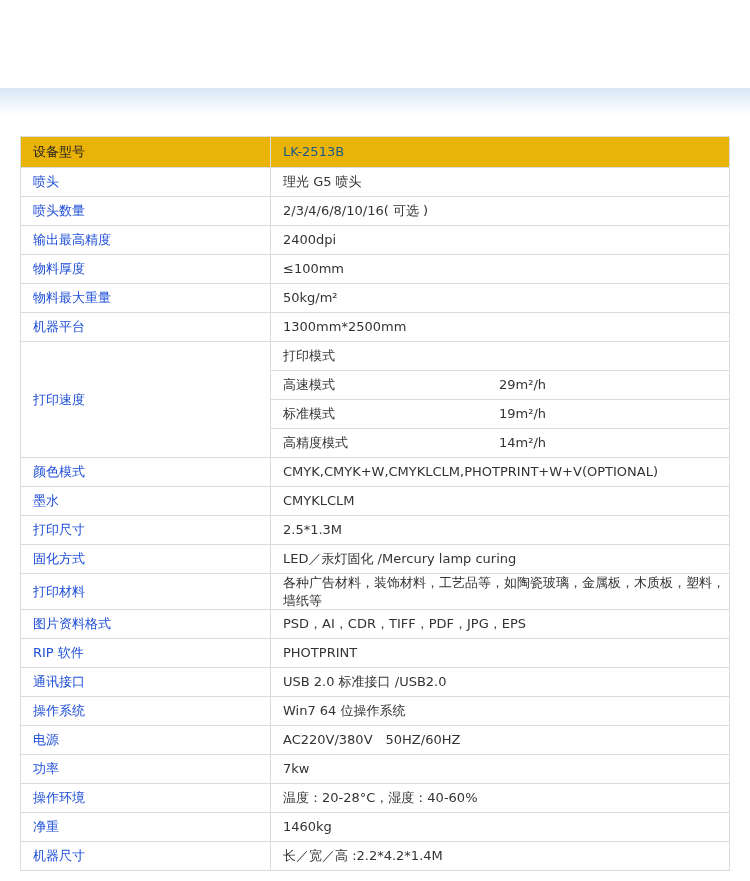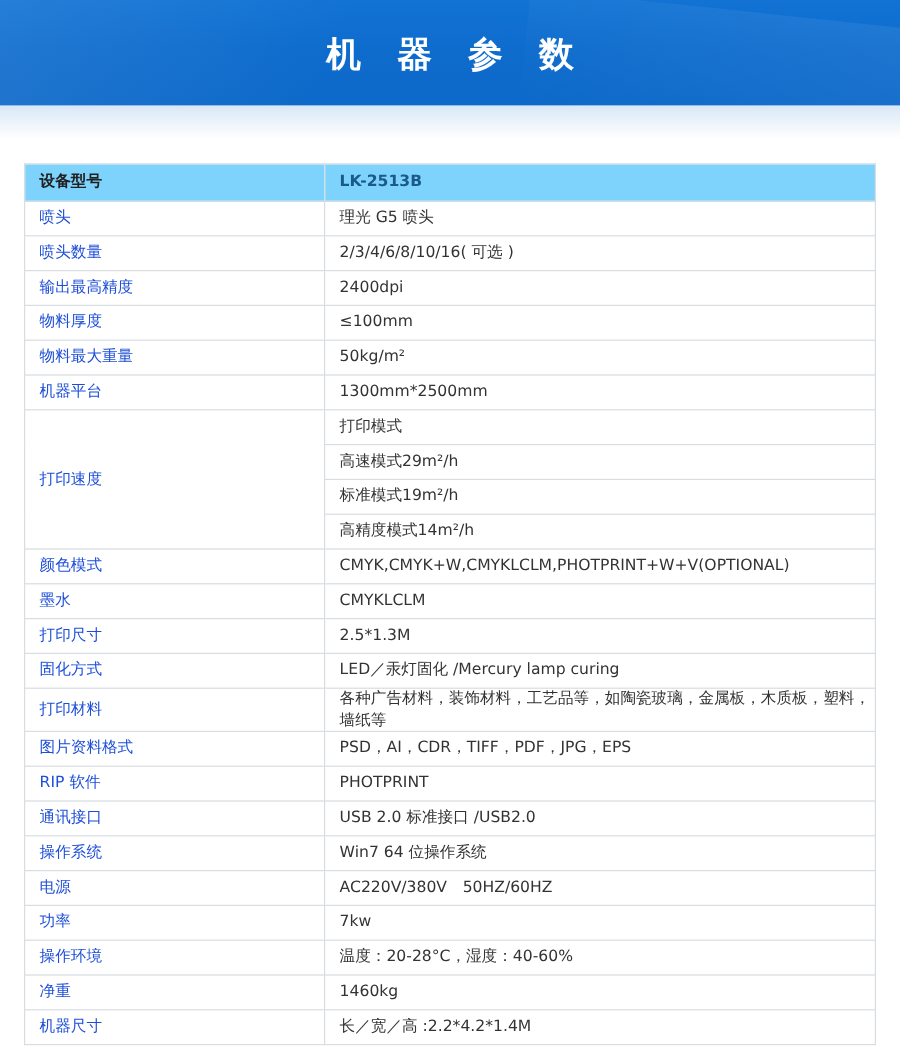--- a/index.html
+++ b/index.html
@@ -92,52 +92,48 @@
   }
   td.key {
     width: 237px;
     color: #1d4ed8;
   }
   td.val {
     color: #333;
     margin-left: 43px;
   }
   tr.head td {
-    background: #7dd3fc;
+    background: #eab308;
     height: 30px;
-    font-weight: bold;
+    font-weight: normal;
   }
   tr.head td.key { color: #222; }
   tr.head td.val { color: #1a5a8a; }
 
   
   td.rowspan-key {
     vertical-align: middle;
     text-align: left;
   }
   .speed-val {
     display: flex;
     align-items: center;
+    justify-content: space-between;
     padding-right: 160px;
   }
   .speed-num {
     min-width: 70px;
     text-align: left;
   }
 </style>
 </head>
 <body>
 
 <div class="page">
 
-  <div class="banner">
-    <div class="sheen"></div>
-    <div class="sheen2"></div>
-    <div class="banner-title">机 器 参 数</div>
-  </div>
   <div class="banner-fade"></div>
 
   <div class="table-wrap">
     <table class="spec">
       <tbody>
         <tr class="head">
           <td class="key">设备型号</td>
           <td class="val">LK-2513B</td>
         </tr>
 

